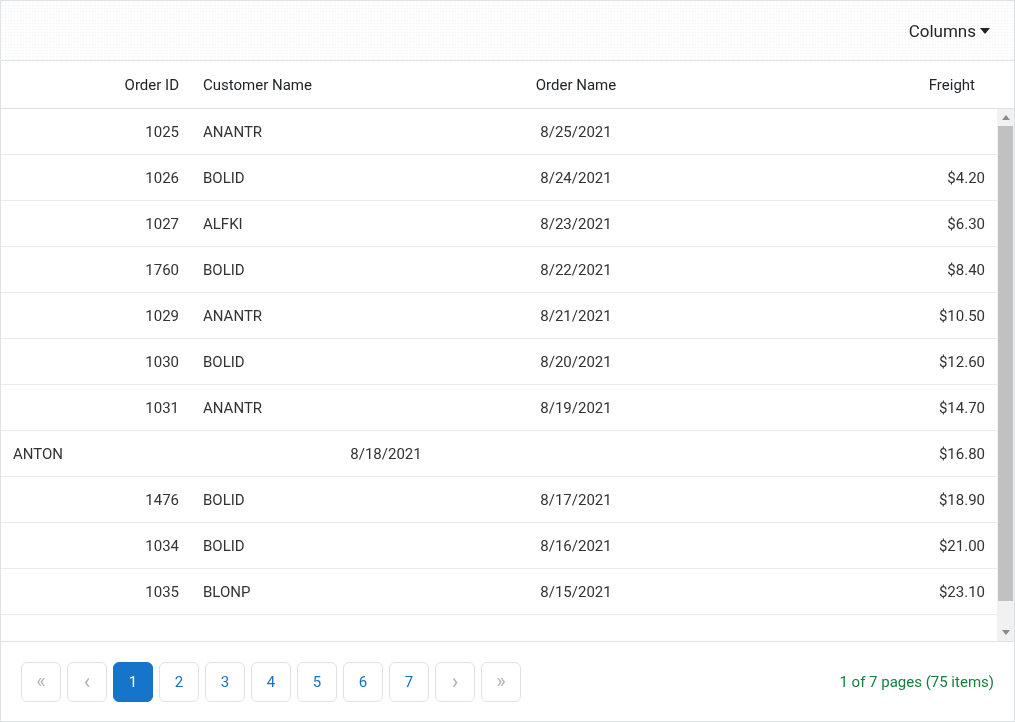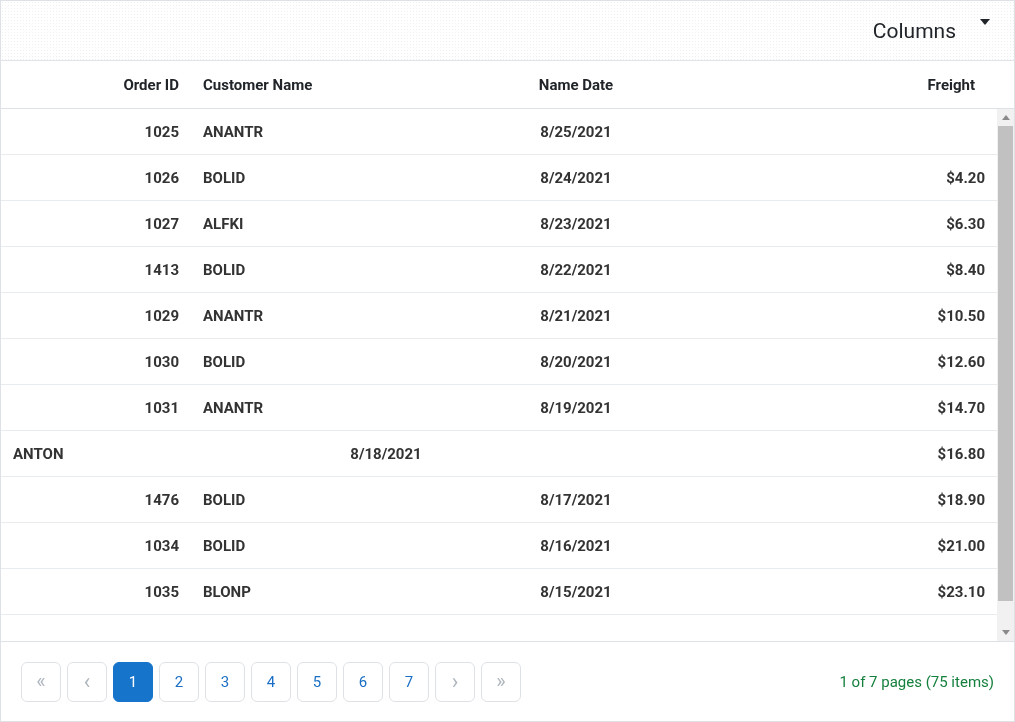--- a/index.html
+++ b/index.html
@@ -25,51 +25,50 @@
       background-size: 3px 3px;
       border-bottom: 1px solid #e0e4e8;
       display: flex;
       align-items: center;
       justify-content: flex-end;
       padding: 0 24px;
       flex-shrink: 0;
     }
     .columns-btn {
       display: flex;
-      align-items: flex-start;
-      gap: 24px;
+      align-items: center;
+      gap: 4px;
       cursor: pointer;
       color: #212529;
-      font-size: 21px;
+      font-size: 17px;
     }
     .columns-btn .caret {
       width: 0; height: 0;
       border-left: 5px solid transparent;
       border-right: 5px solid transparent;
       border-top: 6px solid #212529;
     }
     .header-row {
       display: flex;
       height: 48px;
       border-bottom: 1px solid #dee2e6;
-      font-weight: 700;
+      font-weight: 400;
       color: #212529;
       flex-shrink: 0;
       padding-right: 17px; 
     }
     .col { padding: 12px 12px; display: flex; align-items: center; }
     .col-orderid { width: 190px; justify-content: flex-end; }
     .col-customer { width: 230px; justify-content: flex-start; }
     .col-date { width: 310px; justify-content: center; }
     .col-freight { flex: 1; justify-content: flex-end; padding-right: 22px; }
     .body-wrap {
       flex: 1;
       position: relative;
       overflow: hidden;
-      font-weight: bold;
     }
     .rows {
       position: absolute;
       inset: 0;
       padding-right: 17px;
     }
     .row {
       display: flex;
       height: 46px;
       border-bottom: 1px solid #e9ecef;
@@ -164,21 +163,21 @@
   <div class="toolbar">
     <div class="columns-btn">
       <span>Columns</span>
       <span class="caret"></span>
     </div>
   </div>
 
   <div class="header-row">
     <div class="col col-orderid">Order ID</div>
     <div class="col col-customer">Customer Name</div>
-    <div class="col col-date">Name Date</div>
+    <div class="col col-date">Order Name</div>
     <div class="col col-freight">Freight</div>
   </div>
 
   <div class="body-wrap">
     <div class="rows" id="rows-container">
         <div class="row">
           <div class="col col-orderid">1025</div>
           <div class="col col-customer">ANANTR</div>
           <div class="col col-date">8/25/2021</div>
         </div>
@@ -188,21 +187,21 @@
           <div class="col col-date">8/24/2021</div>
           <div class="col col-freight">$4.20</div>
         </div>
         <div class="row">
           <div class="col col-orderid">1027</div>
           <div class="col col-customer">ALFKI</div>
           <div class="col col-date">8/23/2021</div>
           <div class="col col-freight">$6.30</div>
         </div>
         <div class="row">
-          <div class="col col-orderid">1413</div>
+          <div class="col col-orderid">1760</div>
           <div class="col col-customer">BOLID</div>
           <div class="col col-date">8/22/2021</div>
           <div class="col col-freight">$8.40</div>
         </div>
         <div class="row">
           <div class="col col-orderid">1029</div>
           <div class="col col-customer">ANANTR</div>
           <div class="col col-date">8/21/2021</div>
           <div class="col col-freight">$10.50</div>
         </div>

